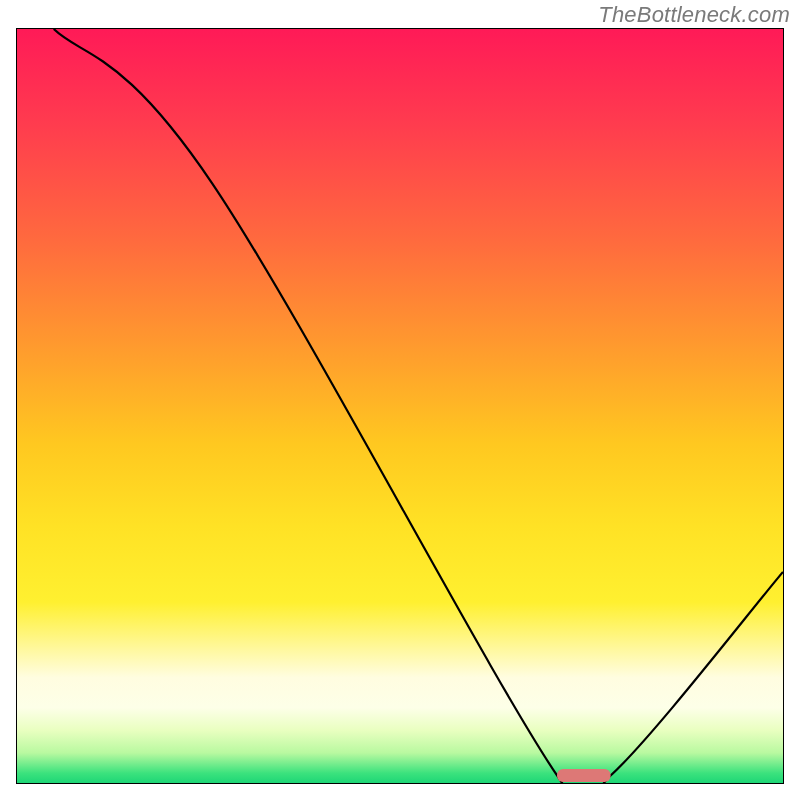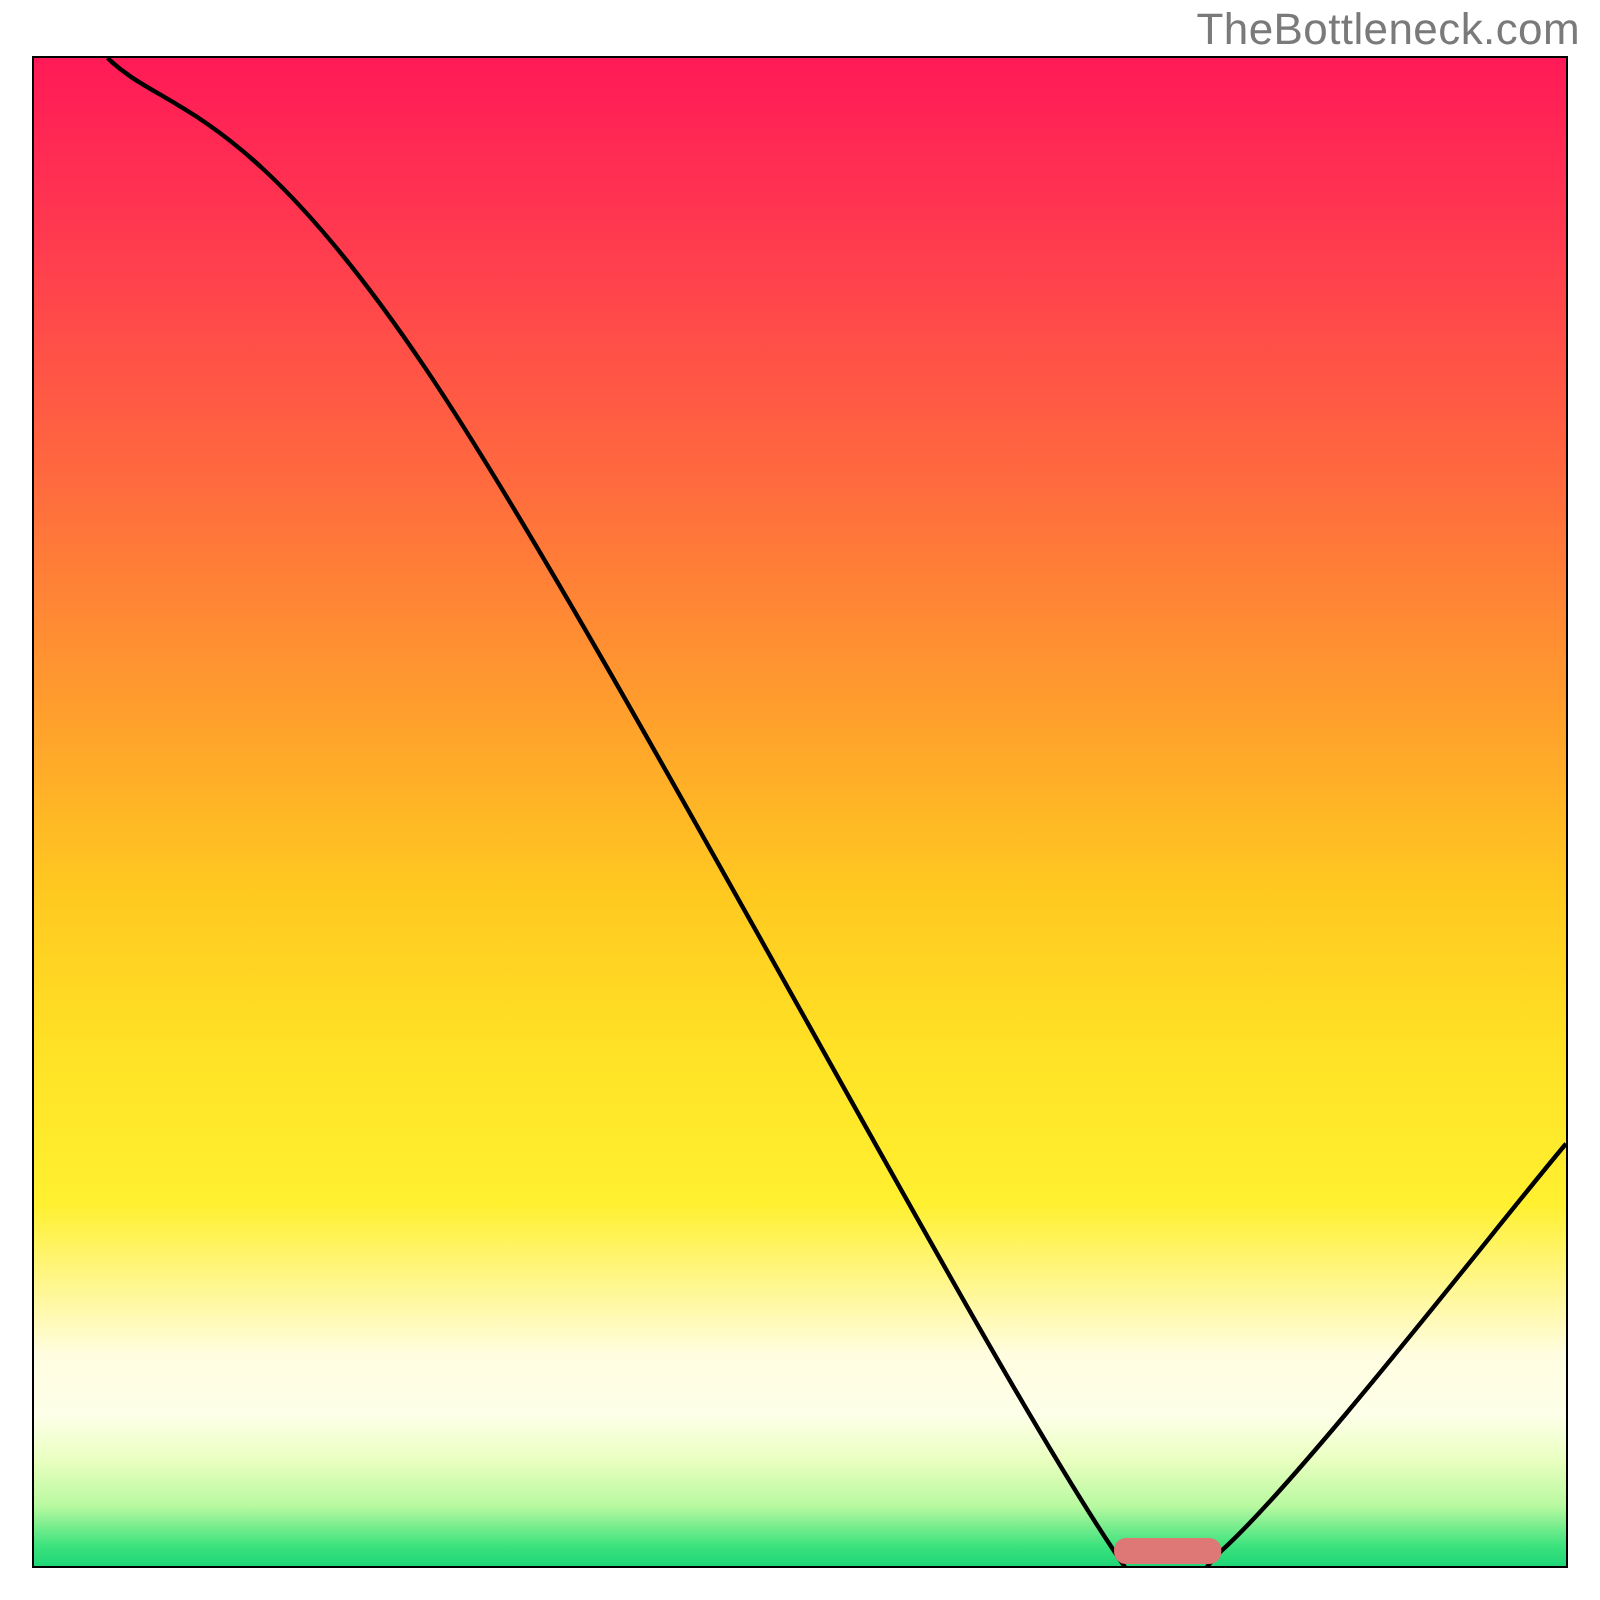--- a/index.html
+++ b/index.html
@@ -17,20 +17,21 @@
     height: 800px;
   }
   .attribution {
     position: absolute;
     top: 2px;
     right: 10px;
     color: #7a7a7a;
     font-size: 22px;
     letter-spacing: 0.2px;
     font-weight: 400;
+    font-style: italic;
   }
   .plot {
     position: absolute;
     left: 16px;
     top: 28px;
     width: 768px;
     height: 756px;
     box-sizing: border-box;
     border: 1.5px solid #000;
     overflow: hidden;

